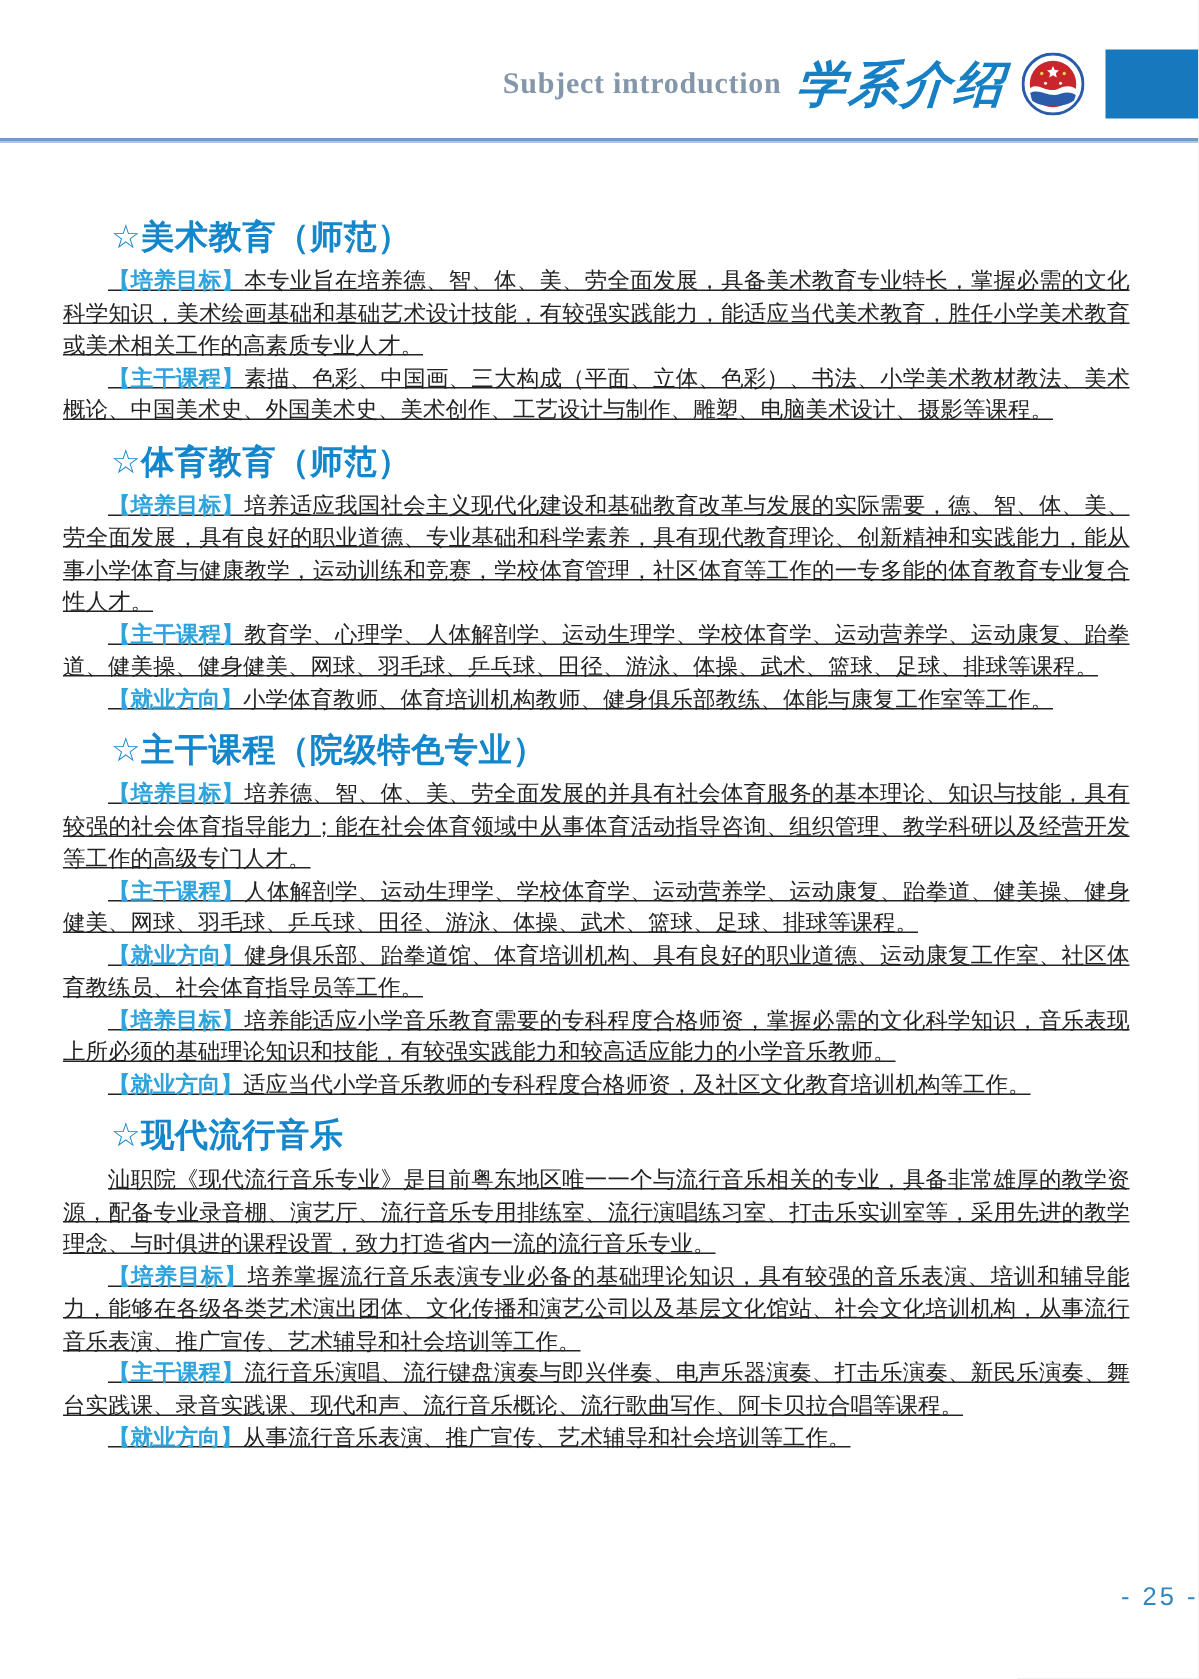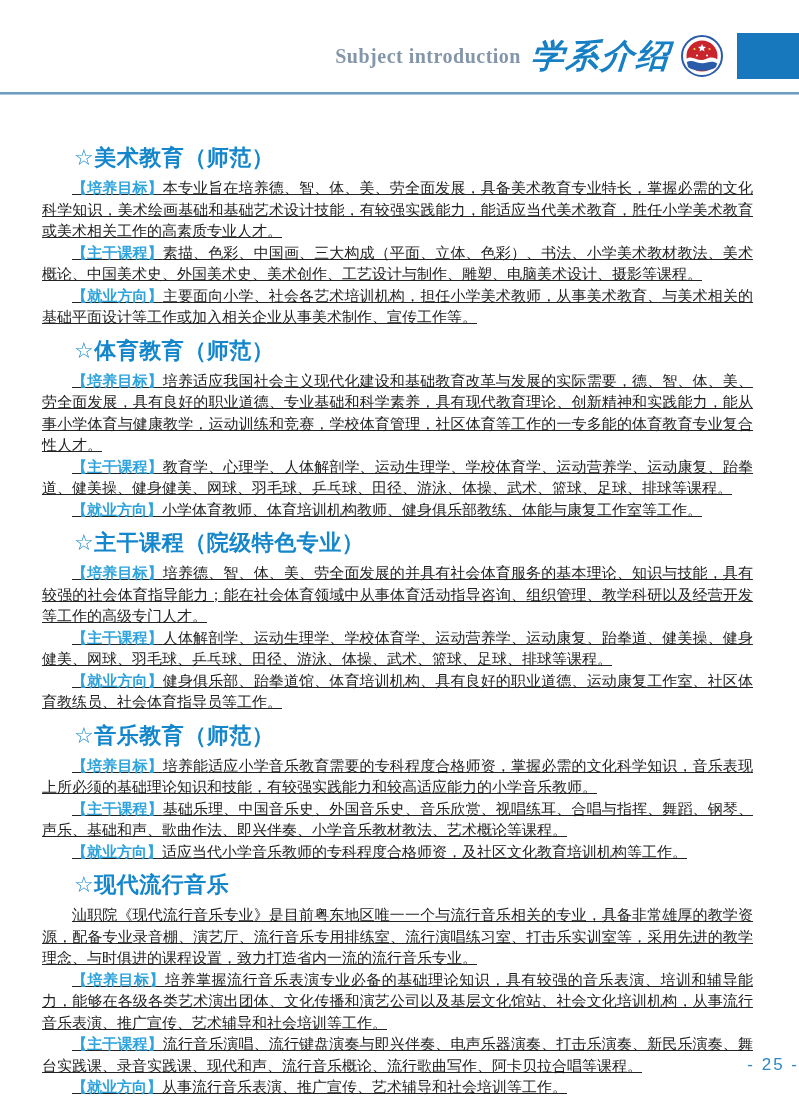--- a/index.html
+++ b/index.html
@@ -115,41 +115,38 @@
     </div>
     <div class="header-rule"></div>
   </div>
 
   <div class="content">
 
     <div>
       <div class="section-title">☆美术教育（师范）</div>
       <p class="para"><span class="tag">【培养目标】</span><span>本专业旨在培养德、智、体、美、劳全面发展，具备美术教育专业特长，掌握必需的文化科学知识，美术绘画基础和基础艺术设计技能，有较强实践能力，能适应当代美术教育，胜任小学美术教育或美术相关工作的高素质专业人才。</span></p>
       <p class="para"><span class="tag">【主干课程】</span><span>素描、色彩、中国画、三大构成（平面、立体、色彩）、书法、小学美术教材教法、美术概论、中国美术史、外国美术史、美术创作、工艺设计与制作、雕塑、电脑美术设计、摄影等课程。</span></p>
-      <p class="para"><span class="tag">【就业方向】</span><span>主要面向小学、社会各艺术培训机构，担任小学美术教师，从事美术教育、与美术相关的基础平面设计等工作或加入相关企业从事美术制作、宣传工作等。</span></p>
     </div>
 
     <div>
       <div class="section-title">☆体育教育（师范）</div>
       <p class="para"><span class="tag">【培养目标】</span><span>培养适应我国社会主义现代化建设和基础教育改革与发展的实际需要，德、智、体、美、劳全面发展，具有良好的职业道德、专业基础和科学素养，具有现代教育理论、创新精神和实践能力，能从事小学体育与健康教学，运动训练和竞赛，学校体育管理，社区体育等工作的一专多能的体育教育专业复合性人才。</span></p>
       <p class="para"><span class="tag">【主干课程】</span><span>教育学、心理学、人体解剖学、运动生理学、学校体育学、运动营养学、运动康复、跆拳道、健美操、健身健美、网球、羽毛球、乒乓球、田径、游泳、体操、武术、篮球、足球、排球等课程。</span></p>
       <p class="para"><span class="tag">【就业方向】</span><span>小学体育教师、体育培训机构教师、健身俱乐部教练、体能与康复工作室等工作。</span></p>
     </div>
 
     <div>
       <div class="section-title">☆主干课程（院级特色专业）</div>
       <p class="para"><span class="tag">【培养目标】</span><span>培养德、智、体、美、劳全面发展的并具有社会体育服务的基本理论、知识与技能，具有较强的社会体育指导能力；能在社会体育领域中从事体育活动指导咨询、组织管理、教学科研以及经营开发等工作的高级专门人才。</span></p>
       <p class="para"><span class="tag">【主干课程】</span><span>人体解剖学、运动生理学、学校体育学、运动营养学、运动康复、跆拳道、健美操、健身健美、网球、羽毛球、乒乓球、田径、游泳、体操、武术、篮球、足球、排球等课程。</span></p>
       <p class="para"><span class="tag">【就业方向】</span><span>健身俱乐部、跆拳道馆、体育培训机构、具有良好的职业道德、运动康复工作室、社区体育教练员、社会体育指导员等工作。</span></p>
     </div>
 
     <div>
-      <div class="section-title">☆音乐教育（师范）</div>
       <p class="para"><span class="tag">【培养目标】</span><span>培养能适应小学音乐教育需要的专科程度合格师资，掌握必需的文化科学知识，音乐表现上所必须的基础理论知识和技能，有较强实践能力和较高适应能力的小学音乐教师。</span></p>
-      <p class="para"><span class="tag">【主干课程】</span><span>基础乐理、中国音乐史、外国音乐史、音乐欣赏、视唱练耳、合唱与指挥、舞蹈、钢琴、声乐、基础和声、歌曲作法、即兴伴奏、小学音乐教材教法、艺术概论等课程。</span></p>
       <p class="para"><span class="tag">【就业方向】</span><span>适应当代小学音乐教师的专科程度合格师资，及社区文化教育培训机构等工作。</span></p>
     </div>
 
     <div>
       <div class="section-title">☆现代流行音乐</div>
       <p class="para">汕职院《现代流行音乐专业》是目前粤东地区唯一一个与流行音乐相关的专业，具备非常雄厚的教学资源，配备专业录音棚、演艺厅、流行音乐专用排练室、流行演唱练习室、打击乐实训室等，采用先进的教学理念、与时俱进的课程设置，致力打造省内一流的流行音乐专业。</p>
       <p class="para"><span class="tag">【培养目标】</span><span>培养掌握流行音乐表演专业必备的基础理论知识，具有较强的音乐表演、培训和辅导能力，能够在各级各类艺术演出团体、文化传播和演艺公司以及基层文化馆站、社会文化培训机构，从事流行音乐表演、推广宣传、艺术辅导和社会培训等工作。</span></p>
       <p class="para"><span class="tag">【主干课程】</span><span>流行音乐演唱、流行键盘演奏与即兴伴奏、电声乐器演奏、打击乐演奏、新民乐演奏、舞台实践课、录音实践课、现代和声、流行音乐概论、流行歌曲写作、阿卡贝拉合唱等课程。</span></p>
       <p class="para"><span class="tag">【就业方向】</span><span>从事流行音乐表演、推广宣传、艺术辅导和社会培训等工作。</span></p>
     </div>

